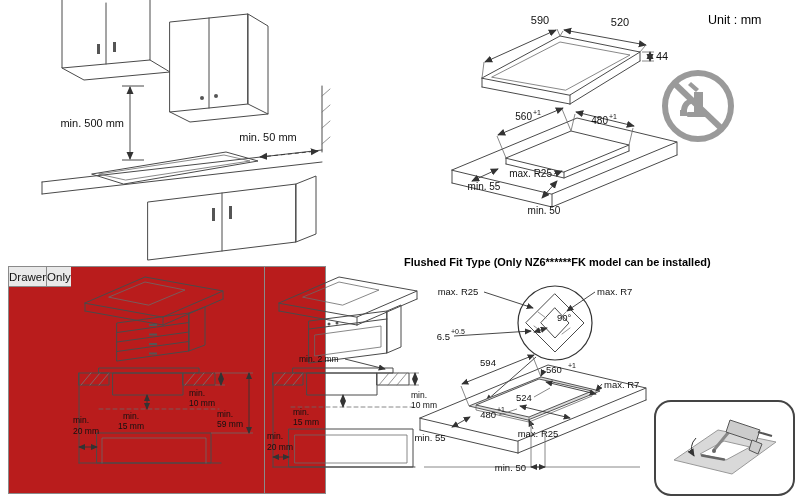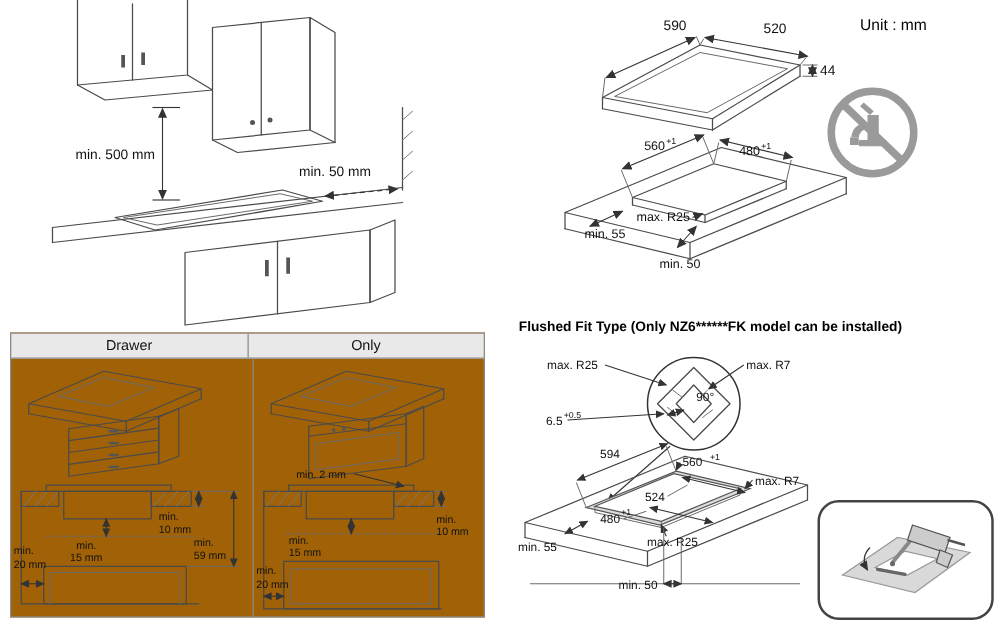--- a/index.html
+++ b/index.html
@@ -14,32 +14,32 @@
   .dash{stroke-dasharray:4 3}
   .hat{stroke:#777;stroke-width:.8}
   .fillg{fill:#555;stroke:none}
   .t11{font-size:11px}
   .t10{font-size:10px}
   .t9{font-size:9.5px}
   .t8{font-size:8.5px}
   .t7{font-size:7px}
   .unit-label{font-size:12.5px;color:#000}
   .flush-title{font-size:11px;font-weight:bold;color:#000;white-space:nowrap}
-  .tablebox{left:8px;top:266px;width:380px;height:228px;border:1px solid #8a8a8a;display:flex;flex-direction:column;background:#a16207}
+  .tablebox{left:8px;top:266px;width:318px;height:228px;border:1px solid #8a8a8a;display:flex;flex-direction:row;background:#b91c1c}
   .thead{display:flex;height:20px;border-bottom:1px solid #8a8a8a;background:#e9e9e9}
   .th{flex:1;display:flex;align-items:center;justify-content:center;font-size:11.5px;color:#111}
   .th:first-child{border-right:1px solid #8a8a8a}
   .tbody{flex:1;display:flex}
   .td{flex:1;position:relative}
   .td:first-child{border-right:1px solid #8a8a8a}
 </style>
 </head>
 <body>
 
-<div class="abs unit-label" style="left:688px;top:13px">Unit : mm</div>
+<div class="abs unit-label" style="left:708px;top:13px">Unit : mm</div>
 
 <svg class="abs" style="left:0;top:0" width="440" height="258" viewBox="0 0 440 258">
   <defs>
     <marker id="mA" markerWidth="9" markerHeight="9" refX="8" refY="4" orient="auto-start-reverse">
         <path d="M0,0L9,4L0,8Z" fill="#333"></path>
       </marker>
   </defs>
   <g class="ln">
     <polyline points="62,0 62,68 150,60 150,0" fill="none"></polyline>
     <path d="M62,68 L84,80 L170,72 L150,60" fill="none"></path>
@@ -307,21 +307,21 @@
         <g>
           <text class="t8" x="2" y="172" text-anchor="start">min.</text>
           <text class="t8" x="2" y="183" text-anchor="start">20 mm</text>
           <line class="dim" x1="8" y1="190" x2="24" y2="190" marker-start="url(#mO)" marker-end="url(#mO)"></line>
         </g>
       </svg>
     </div>
   </div>
 </div>
 
-<div class="abs flush-title" style="left:415px;top:256px">Flushed Fit Type (Only NZ6******FK model can be installed)</div>
+<div class="abs flush-title" style="left:404px;top:256px">Flushed Fit Type (Only NZ6******FK model can be installed)</div>
 
 <svg class="abs" style="left:400px;top:270px" width="252" height="233" viewBox="0 0 252 233">
   <defs>
     <marker id="mF" markerWidth="8" markerHeight="8" refX="7" refY="3.5" orient="auto-start-reverse">
         <path d="M0,0L8,3.5L0,7Z" fill="#333"></path>
       </marker>
   </defs>
   <g>
     <circle cx="155" cy="53" r="37" fill="none" stroke="#333" stroke-width="1.2"></circle>
     <g class="ln">

